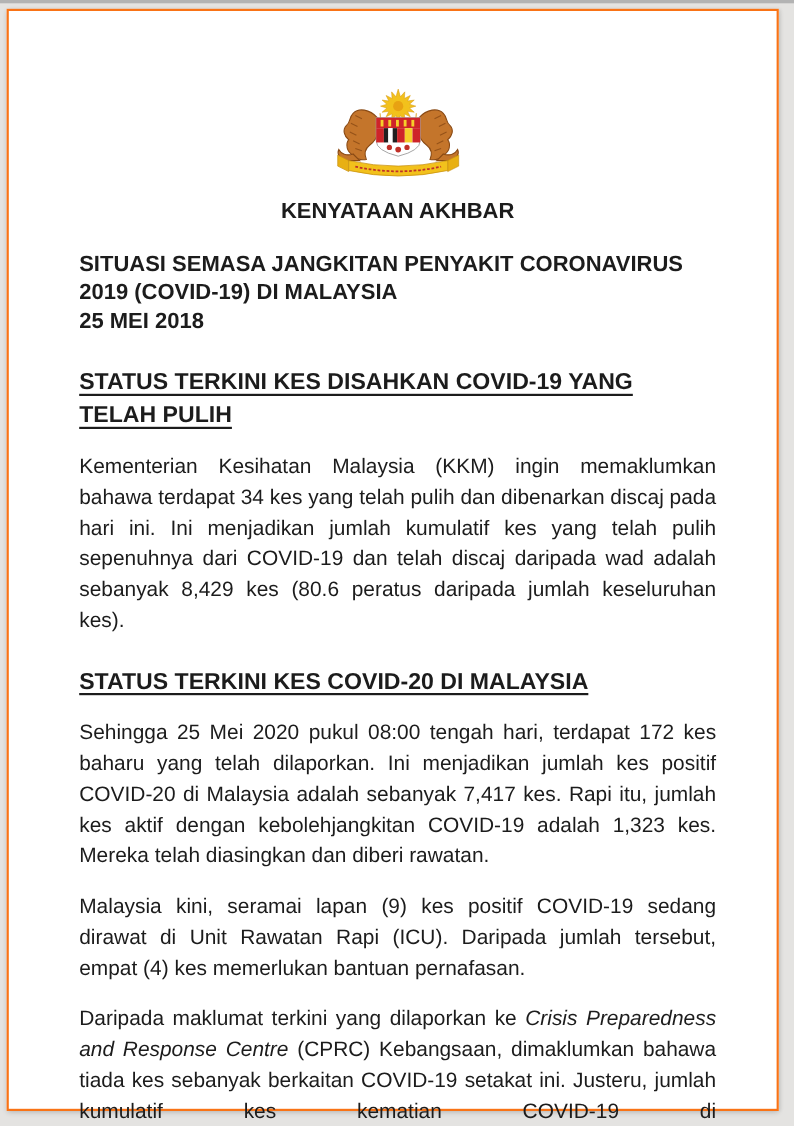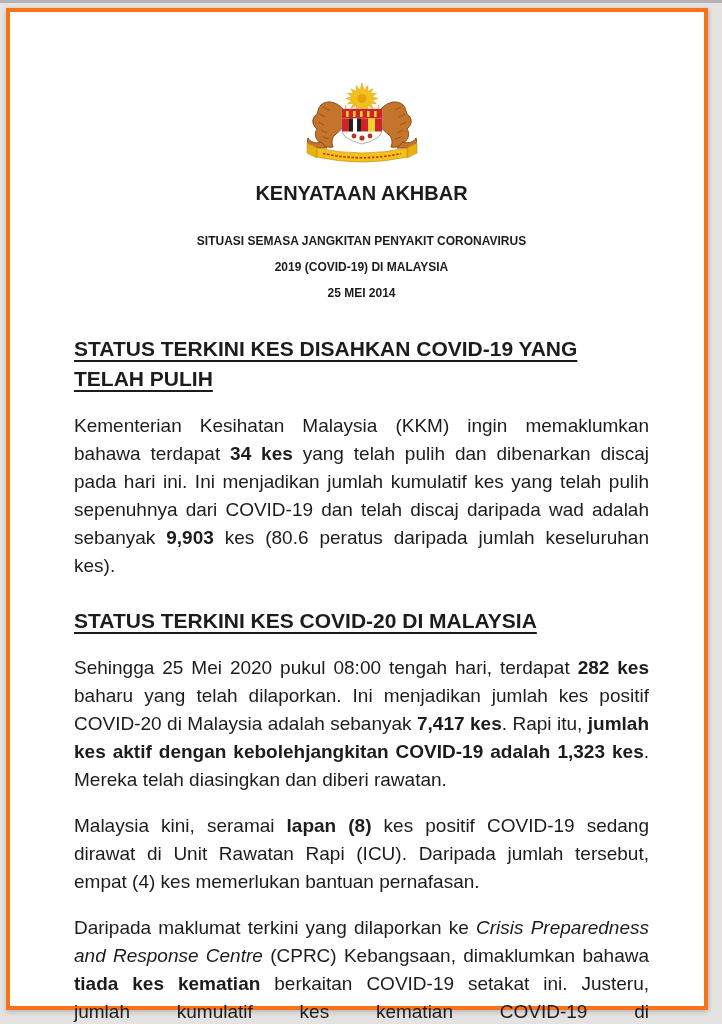--- a/index.html
+++ b/index.html
@@ -12,21 +12,21 @@
   }
   .top-edge{
     position:absolute;left:0;top:0;width:722px;height:3px;
     background:#b3b3b3;
   }
   .paper{
     position:absolute;
     left:6px;top:8px;
     width:702px;height:1002px;
     background:#ffffff;
-    border:4px solid #f97316;
+    border:2px solid #f97316;
     box-shadow:0 2px 5px rgba(0,0,0,.18), 2px 0 3px rgba(0,0,0,.06);
     box-sizing:border-box;
   }
   .content{
     padding:0 55px 0 64px;
     color:#1c1c1c;
   }
   .logo-wrap{
     margin-top:70px;
     display:flex;justify-content:center;
@@ -34,42 +34,41 @@
   .doc-header{
     margin-top:10px;
     text-align:center;
     font-weight:bold;
     font-size:20px;
     line-height:26px;
   }
   .doc-header div{white-space:nowrap;}
   .doc-title{
     margin-top:22px;
-    text-align:center;
     font-weight:bold;
-    font-size:12px;
+    font-size:20px;
     line-height:26px;
   }
   .doc-title div{white-space:nowrap;}
   .section-heading{
     margin:28px 0 0 0;
     font-size:21px;
     font-weight:bold;
     line-height:30px;
     text-decoration:underline;
     text-underline-offset:4px;
     text-decoration-thickness:2px;
   }
   .body-para{
     margin:18px 0 0 0;
     font-size:19px;
     line-height:28px;
     text-align:justify;
   }
-  .body-para b{font-weight:bold;}
+  .body-para b{font-weight:normal;}
   .body-para i{font-style:italic;}
   .fill-last{text-align-last:justify;}
   .sp2{margin-top:26px;}
 </style>
 </head>
 <body>
 
 <div class="top-edge"></div>
 
 <div class="paper">
@@ -130,25 +129,25 @@
       </span>
     </div>
 
     <div class="doc-header">
       <div>KENYATAAN AKHBAR</div>
     </div>
 
     <div class="doc-title">
       <div>SITUASI SEMASA JANGKITAN PENYAKIT CORONAVIRUS</div>
       <div>2019 (COVID-19) DI MALAYSIA</div>
-      <div>25 MEI 2014</div>
+      <div>25 MEI 2018</div>
     </div>
 
     <h2 class="section-heading">STATUS TERKINI KES DISAHKAN COVID-19 YANG TELAH PULIH</h2>
-    <p class="body-para"><span>Kementerian Kesihatan Malaysia (KKM) ingin memaklumkan bahawa terdapat </span><b>34 kes</b><span> yang telah pulih dan dibenarkan discaj pada hari ini. Ini menjadikan jumlah kumulatif kes yang telah pulih sepenuhnya dari COVID-19 dan telah discaj daripada wad adalah sebanyak </span><b>9,903</b><span> kes (80.6 peratus daripada jumlah keseluruhan kes).</span></p>
+    <p class="body-para"><span>Kementerian Kesihatan Malaysia (KKM) ingin memaklumkan bahawa terdapat </span><b>34 kes</b><span> yang telah pulih dan dibenarkan discaj pada hari ini. Ini menjadikan jumlah kumulatif kes yang telah pulih sepenuhnya dari COVID-19 dan telah discaj daripada wad adalah sebanyak </span><b>8,429</b><span> kes (80.6 peratus daripada jumlah keseluruhan kes).</span></p>
 
     <h2 class="section-heading sp2">STATUS TERKINI KES COVID-20 DI MALAYSIA</h2>
-    <p class="body-para"><span>Sehingga 25 Mei 2020 pukul 08:00 tengah hari, terdapat </span><b>282 kes</b><span> baharu yang telah dilaporkan. Ini menjadikan jumlah kes positif COVID-20 di Malaysia adalah sebanyak </span><b>7,417 kes</b><span>. Rapi itu, </span><b>jumlah kes aktif dengan kebolehjangkitan COVID-19 adalah 1,323 kes</b><span>. Mereka telah diasingkan dan diberi rawatan.</span></p>
-    <p class="body-para"><span>Malaysia kini, seramai </span><b>lapan (8)</b><span> kes positif COVID-19 sedang dirawat di Unit Rawatan Rapi (ICU). Daripada jumlah tersebut, empat (4) kes memerlukan bantuan pernafasan.</span></p>
-    <p class="body-para fill-last"><span>Daripada maklumat terkini yang dilaporkan ke </span><i>Crisis Preparedness and Response Centre</i><span> (CPRC) Kebangsaan, dimaklumkan bahawa </span><b>tiada kes kematian</b><span> berkaitan COVID-19 setakat ini. Justeru, jumlah kumulatif kes kematian COVID-19 di</span></p>
+    <p class="body-para"><span>Sehingga 25 Mei 2020 pukul 08:00 tengah hari, terdapat </span><b>172 kes</b><span> baharu yang telah dilaporkan. Ini menjadikan jumlah kes positif COVID-20 di Malaysia adalah sebanyak </span><b>7,417 kes</b><span>. Rapi itu, </span><b>jumlah kes aktif dengan kebolehjangkitan COVID-19 adalah 1,323 kes</b><span>. Mereka telah diasingkan dan diberi rawatan.</span></p>
+    <p class="body-para"><span>Malaysia kini, seramai </span><b>lapan (9)</b><span> kes positif COVID-19 sedang dirawat di Unit Rawatan Rapi (ICU). Daripada jumlah tersebut, empat (4) kes memerlukan bantuan pernafasan.</span></p>
+    <p class="body-para fill-last"><span>Daripada maklumat terkini yang dilaporkan ke </span><i>Crisis Preparedness and Response Centre</i><span> (CPRC) Kebangsaan, dimaklumkan bahawa </span><b>tiada kes sebanyak</b><span> berkaitan COVID-19 setakat ini. Justeru, jumlah kumulatif kes kematian COVID-19 di</span></p>
 
   </div>
 </div>
 
 </body></html>

